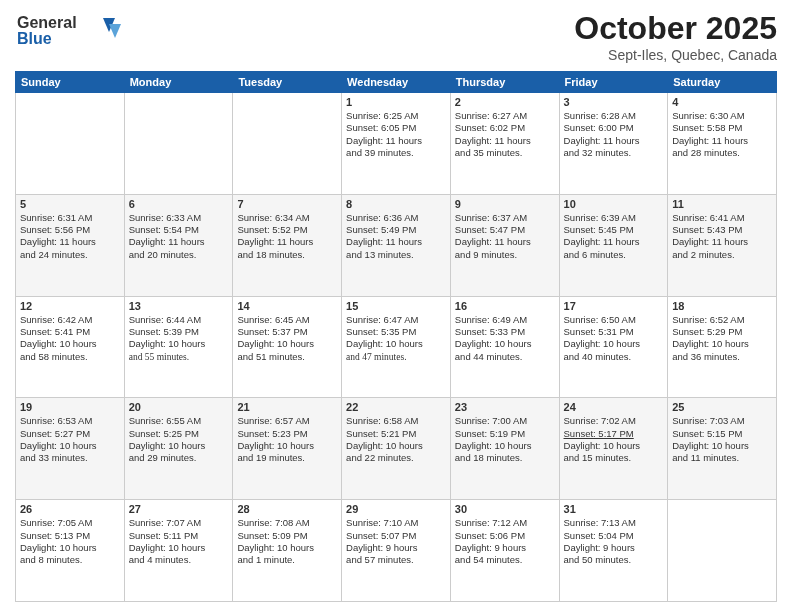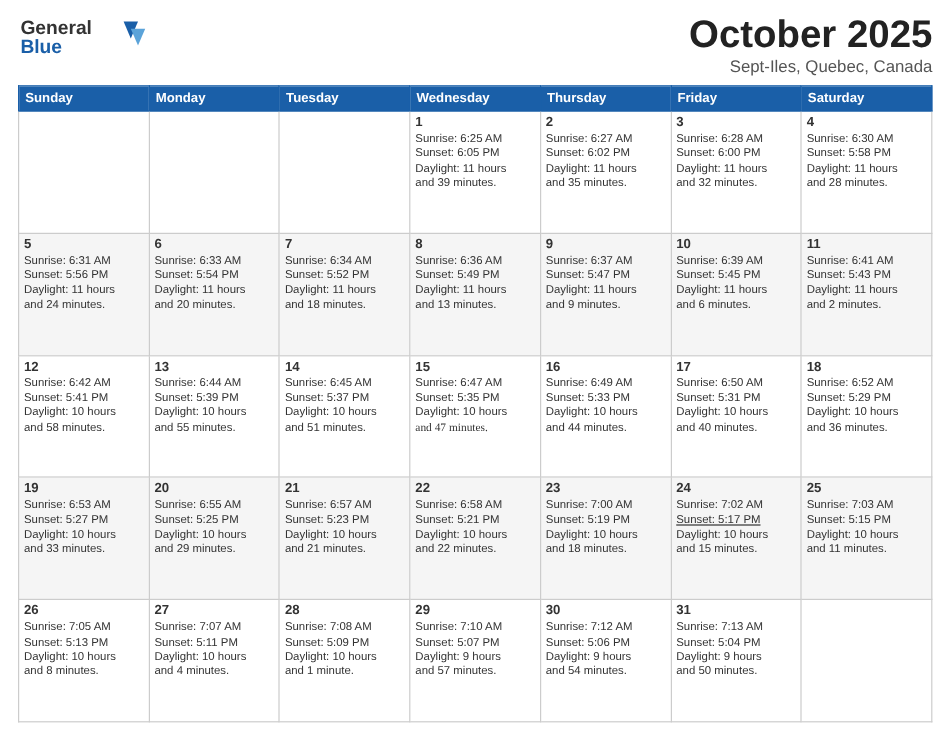--- a/index.html
+++ b/index.html
@@ -203,21 +203,21 @@
             <span style="display: block; line-height: 1.3;">Sunrise: 6:42 AM</span>
             <span style="display: block; line-height: 1.3;">Sunset: 5:41 PM</span>
             <span style="display: block; line-height: 1.3;">Daylight: 10 hours</span>
             <span style="display: block; line-height: 1.3;">and 58 minutes.</span>
           </td>
           <td>
             <span class="day-num">13</span>
             <span style="display: block; line-height: 1.3;">Sunrise: 6:44 AM</span>
             <span style="display: block; line-height: 1.3;">Sunset: 5:39 PM</span>
             <span style="display: block; line-height: 1.3;">Daylight: 10 hours</span>
-            <span style="display: block; line-height: 1.3;">and 55 minutes.</span>
+            <span style="display: block; line-height: 1.3; font-family: Liberation Serif, serif;">and 55 minutes.</span>
           </td>
           <td>
             <span class="day-num">14</span>
             <span style="display: block; line-height: 1.3;">Sunrise: 6:45 AM</span>
             <span style="display: block; line-height: 1.3;">Sunset: 5:37 PM</span>
             <span style="display: block; line-height: 1.3;">Daylight: 10 hours</span>
             <span style="display: block; line-height: 1.3;">and 51 minutes.</span>
           </td>
           <td>
             <span class="day-num">15</span>
@@ -261,21 +261,21 @@
             <span style="display: block; line-height: 1.3;">Sunrise: 6:55 AM</span>
             <span style="display: block; line-height: 1.3;">Sunset: 5:25 PM</span>
             <span style="display: block; line-height: 1.3;">Daylight: 10 hours</span>
             <span style="display: block; line-height: 1.3;">and 29 minutes.</span>
           </td>
           <td>
             <span class="day-num">21</span>
             <span style="display: block; line-height: 1.3;">Sunrise: 6:57 AM</span>
             <span style="display: block; line-height: 1.3;">Sunset: 5:23 PM</span>
             <span style="display: block; line-height: 1.3;">Daylight: 10 hours</span>
-            <span style="display: block; line-height: 1.3;">and 21 minutes.</span>
+            <span style="display: block; line-height: 1.3;">and 19 minutes.</span>
           </td>
           <td>
             <span class="day-num">22</span>
             <span style="display: block; line-height: 1.3;">Sunrise: 6:58 AM</span>
             <span style="display: block; line-height: 1.3;">Sunset: 5:21 PM</span>
             <span style="display: block; line-height: 1.3;">Daylight: 10 hours</span>
             <span style="display: block; line-height: 1.3;">and 22 minutes.</span>
           </td>
           <td>
             <span class="day-num">23</span>

